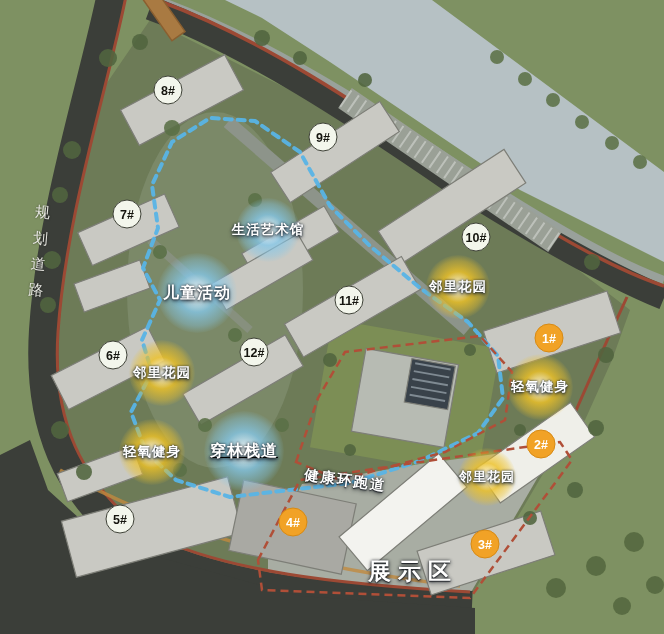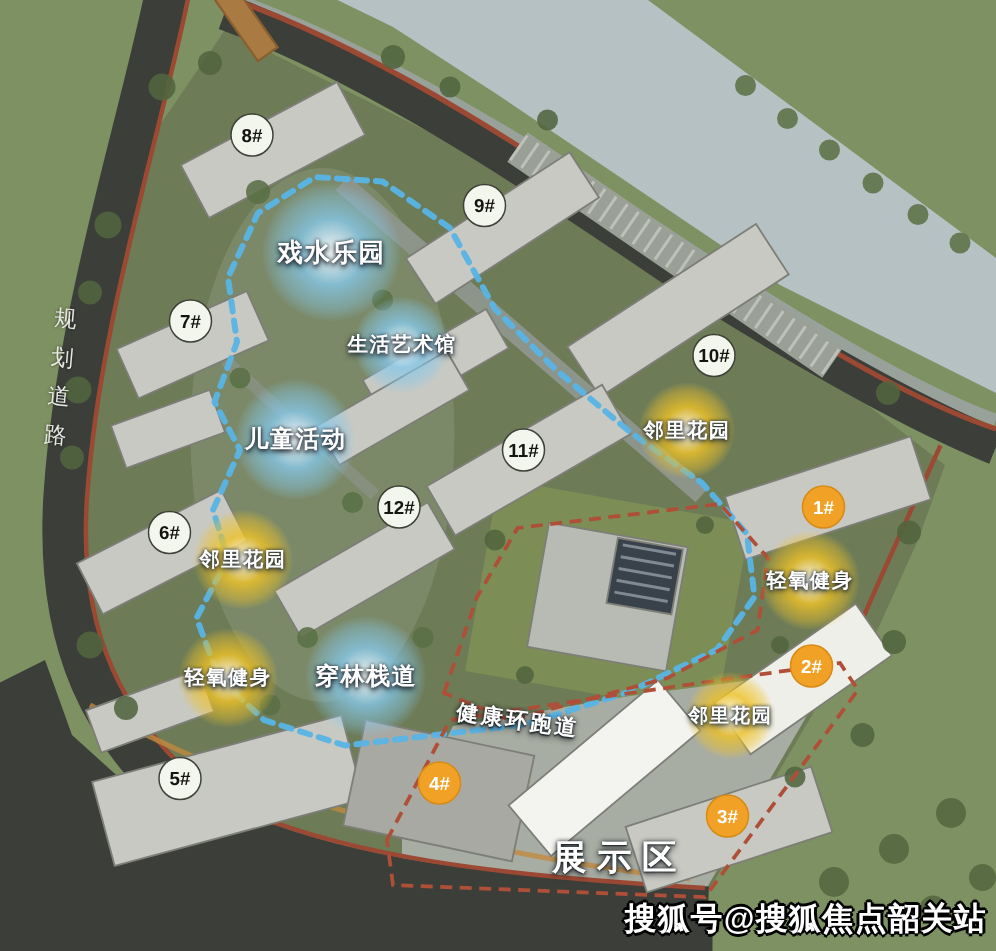--- a/index.html
+++ b/index.html
@@ -184,30 +184,27 @@
       <path d="M300,152 L255,121 L210,118 L172,142 L152,185 L158,228 L143,268 L160,300 L142,340 L152,372 L131,412 L146,452 L176,480 L230,497 L290,490 L350,483 L420,461 L478,433 L503,398 L498,356 L468,322 L420,288 L370,246 L330,206 Z" fill="none" stroke="#58b4e6" stroke-width="4" stroke-dasharray="7 6" stroke-linejoin="round" stroke-linecap="round" opacity="0.95"></path>
     </g>
 
     <g>
       <path d="M296,462 L318,398 L345,352 L480,336 L512,372 L505,420 L445,452 L340,480 Z" fill="none" stroke="#b04f38" stroke-width="2.5" stroke-dasharray="8 5"></path>
       <path d="M258,560 L300,480 L420,462 L560,442 L572,460 L470,598 L262,590 Z" fill="none" stroke="#b04f38" stroke-width="2.5" stroke-dasharray="8 5"></path>
     </g>
   </svg>
 
   <div id="marker-layer">
-      <div class="glow blue" style="left: 221px; top: 168px; width: 92px; height: 92px;">
-        <span style="font-size: 17px;">戏水乐园</span>
-      </div>
       <div class="glow blue" style="left: 268px; top: 230px; width: 64px; height: 64px;">
         <span style="font-size: 13.5px;">生活艺术馆</span>
       </div>
       <div class="glow blue" style="left: 197px; top: 293px; width: 80px; height: 80px;">
         <span style="font-size: 16px;">儿童活动</span>
       </div>
-      <div class="glow blue" style="left: 244px; top: 451px; width: 80px; height: 80px;">
+      <div class="glow blue" style="left: 244px; top: 451px; width: 80px; height: 80px; text-decoration: underline;">
         <span style="font-size: 16px;">穿林栈道</span>
       </div>
       <div class="glow yellow" style="left: 162px; top: 373px; width: 66px; height: 66px;">
         <span style="font-size: 13.5px;">邻里花园</span>
       </div>
       <div class="glow yellow" style="left: 458px; top: 287px; width: 64px; height: 64px;">
         <span style="font-size: 13.5px;">邻里花园</span>
       </div>
       <div class="glow yellow" style="left: 487px; top: 477px; width: 58px; height: 58px;">
         <span style="font-size: 13px;">邻里花园</span>
@@ -217,28 +214,27 @@
       </div>
       <div class="glow yellow" style="left: 540px; top: 387px; width: 66px; height: 66px;">
         <span style="font-size: 13.5px;">轻氧健身</span>
       </div>
       <div class="bmarker white" style="left: 168px; top: 90px;">8#</div>
       <div class="bmarker white" style="left: 323px; top: 137px;">9#</div>
       <div class="bmarker white" style="left: 127px; top: 214px;">7#</div>
       <div class="bmarker white" style="left: 476px; top: 237px;">10#</div>
       <div class="bmarker white" style="left: 349px; top: 300px;">11#</div>
       <div class="bmarker white" style="left: 113px; top: 355px;">6#</div>
-      <div class="bmarker white" style="left: 254px; top: 338px; margin-left: 12px;">12#</div>
+      <div class="bmarker white" style="left: 254px; top: 352px;">12#</div>
       <div class="bmarker white" style="left: 120px; top: 519px;">5#</div>
       <div class="bmarker orange" style="left: 549px; top: 338px;">1#</div>
       <div class="bmarker orange" style="left: 541px; top: 444px;">2#</div>
       <div class="bmarker orange" style="left: 485px; top: 544px;">3#</div>
       <div class="bmarker orange" style="left: 293px; top: 522px;">4#</div>
     </div>
 
   <div id="label-layer">
     <div class="area-label" id="label-display">展示区</div>
     <div class="area-label" id="label-track">健康环跑道</div>
     <div class="area-label" id="label-road">规划道路</div>
-    <div class="watermark">搜狐号@搜狐焦点韶关站</div>
   </div>
 
 </div>
 
 </body></html>

